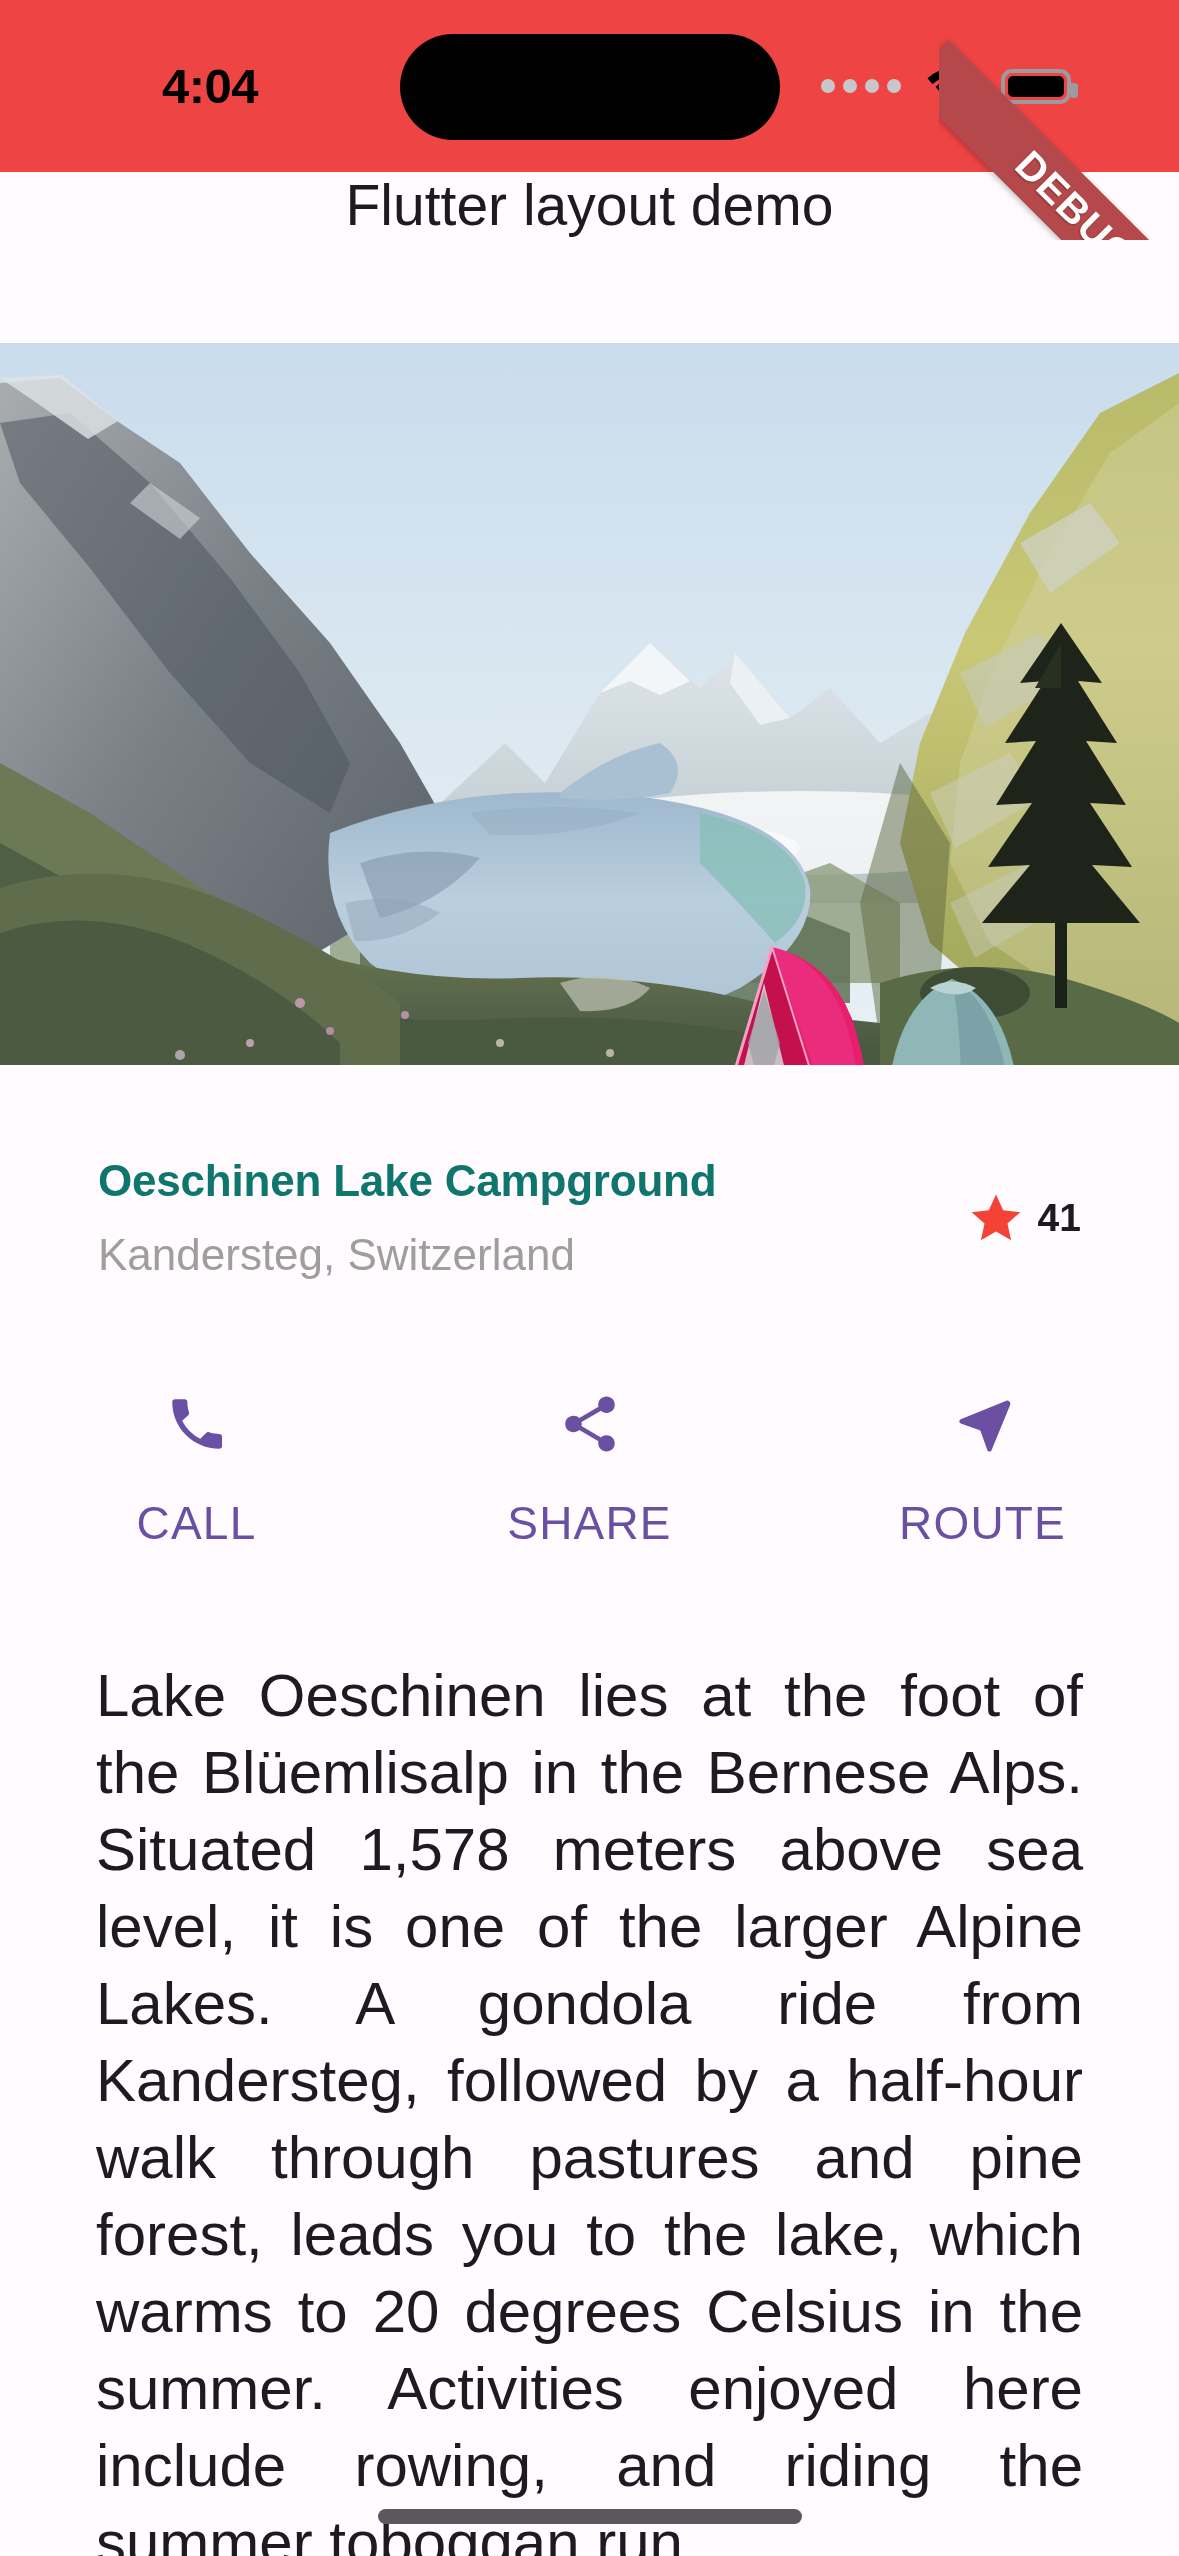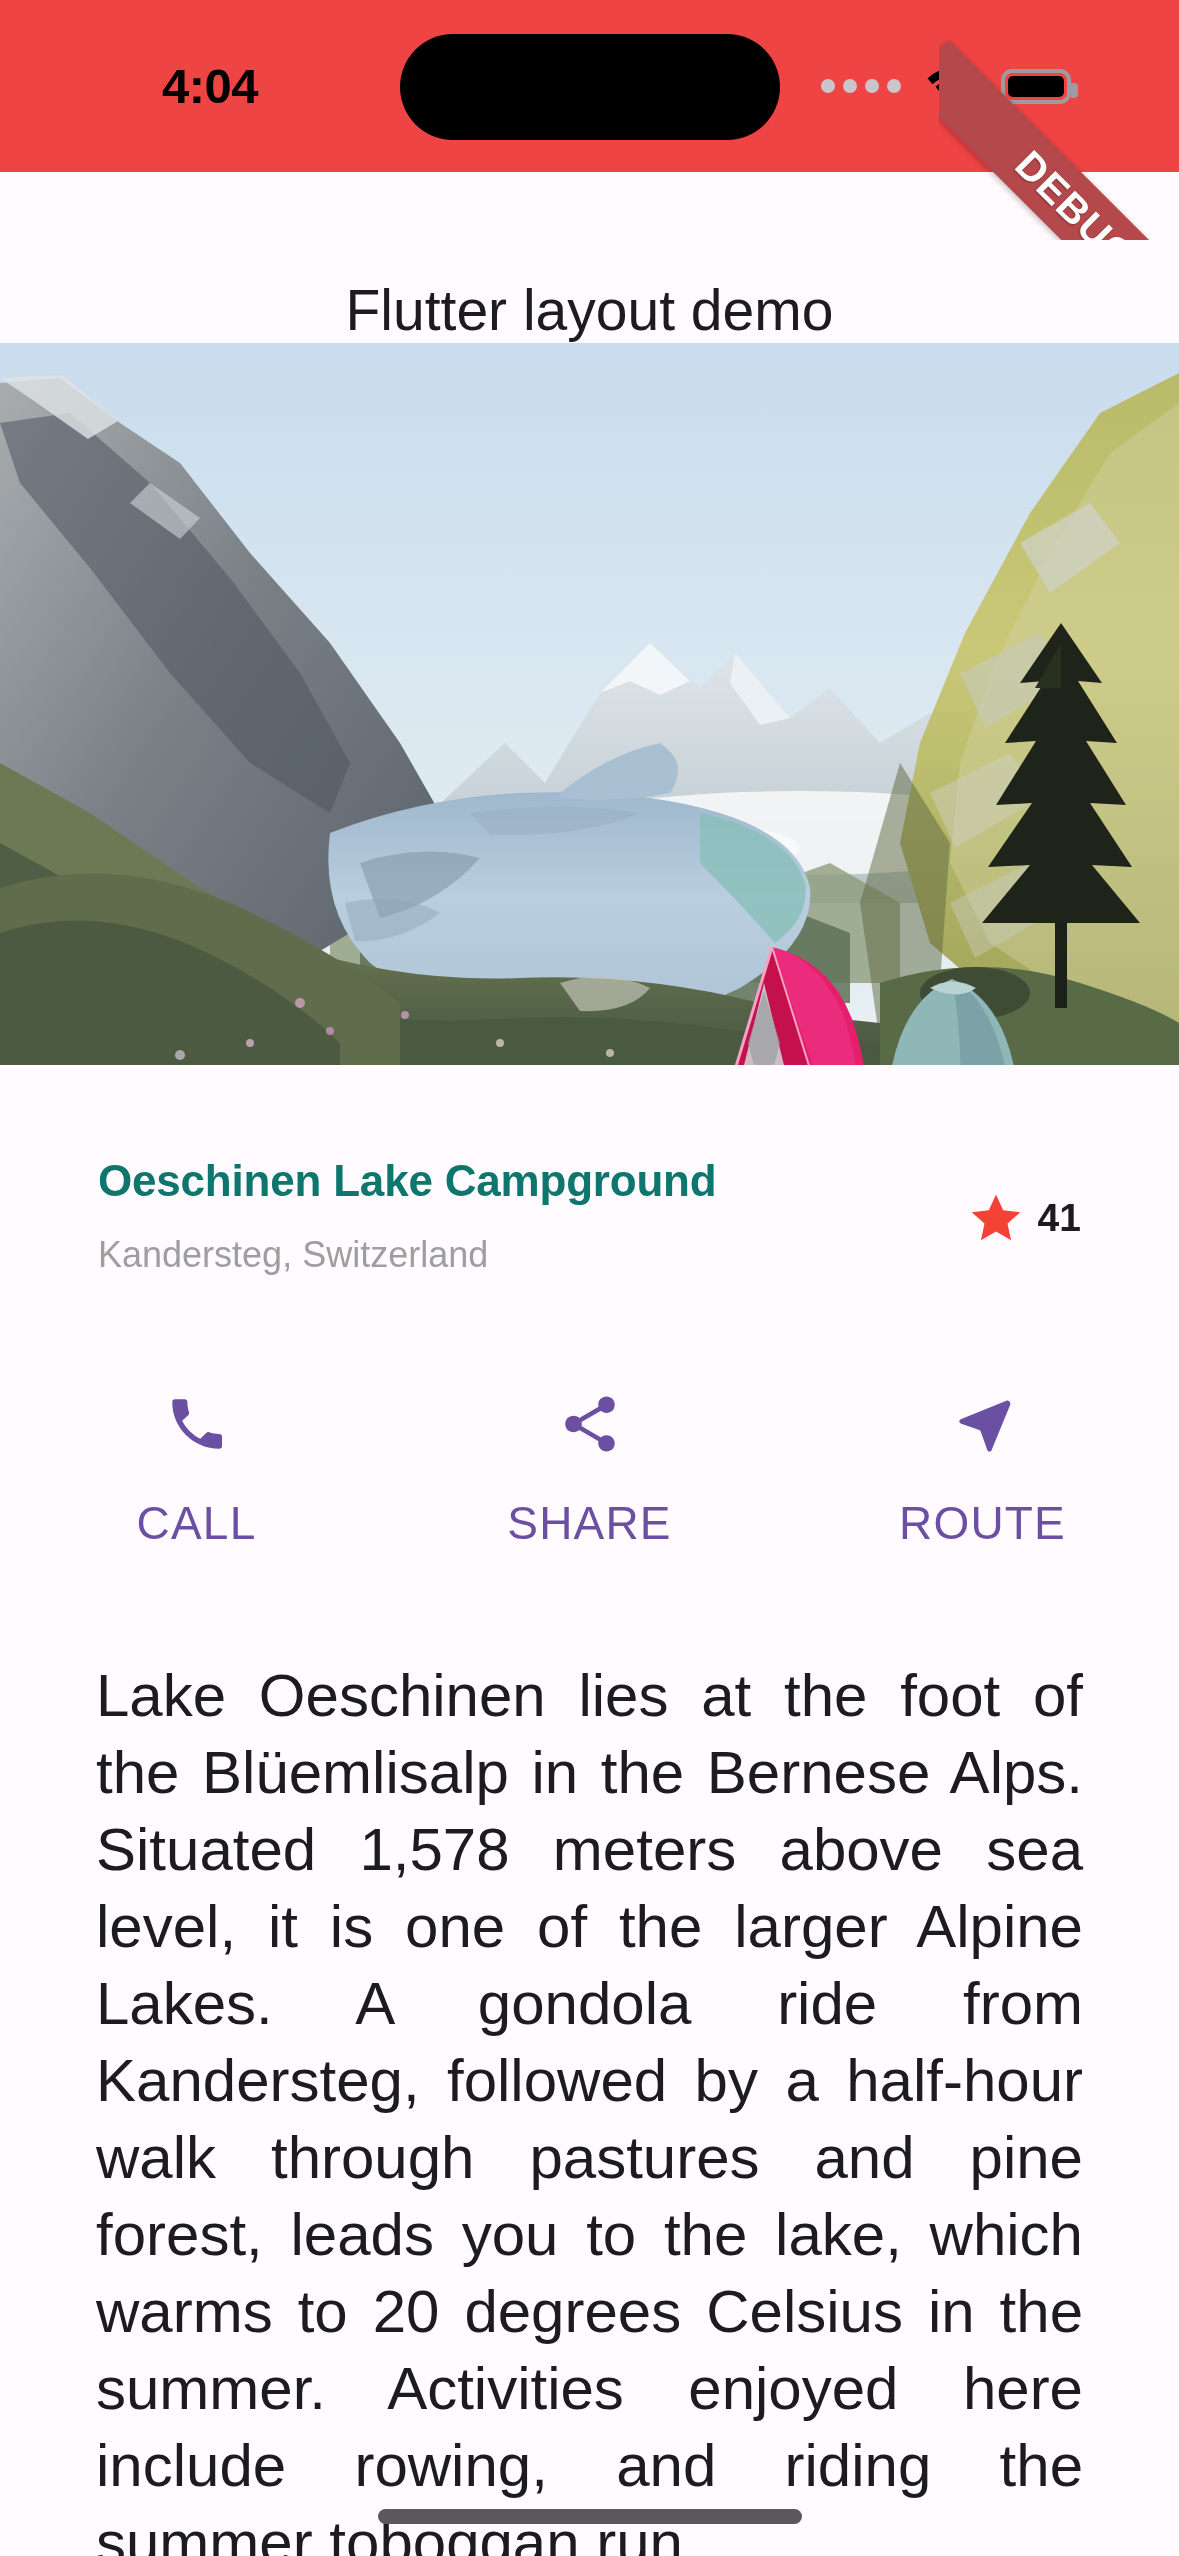--- a/index.html
+++ b/index.html
@@ -122,21 +122,21 @@
   }
 
   
   #app-bar {
     position: absolute;
     top: 172px; left: 0;
     width: 1179px;
     height: 171px;
     background: #fffbfe;
     display: flex;
-    align-items: flex-end;
+    align-items: flex-start;
     justify-content: center;
   }
   #app-title {
     font-size: 57px;
     font-weight: 400;
     color: #1c1b1f;
     letter-spacing: 0px;
   }
 
   
@@ -163,21 +163,21 @@
   #title-block { flex: 1; }
   #place-title {
     font-size: 44px;
     font-weight: bold;
     color: #0f766e;
     line-height: 52px;
     letter-spacing: -0.2px;
   }
   #place-subtitle {
     margin-top: 22px;
-    font-size: 36px;
+    font-size: 44px;
     font-weight: 400;
     color: #9e9e9e;
     line-height: 52px;
   }
   #rating-block {
     display: flex;
     align-items: center;
     gap: 14px;
     margin-top: 36px;
   }

